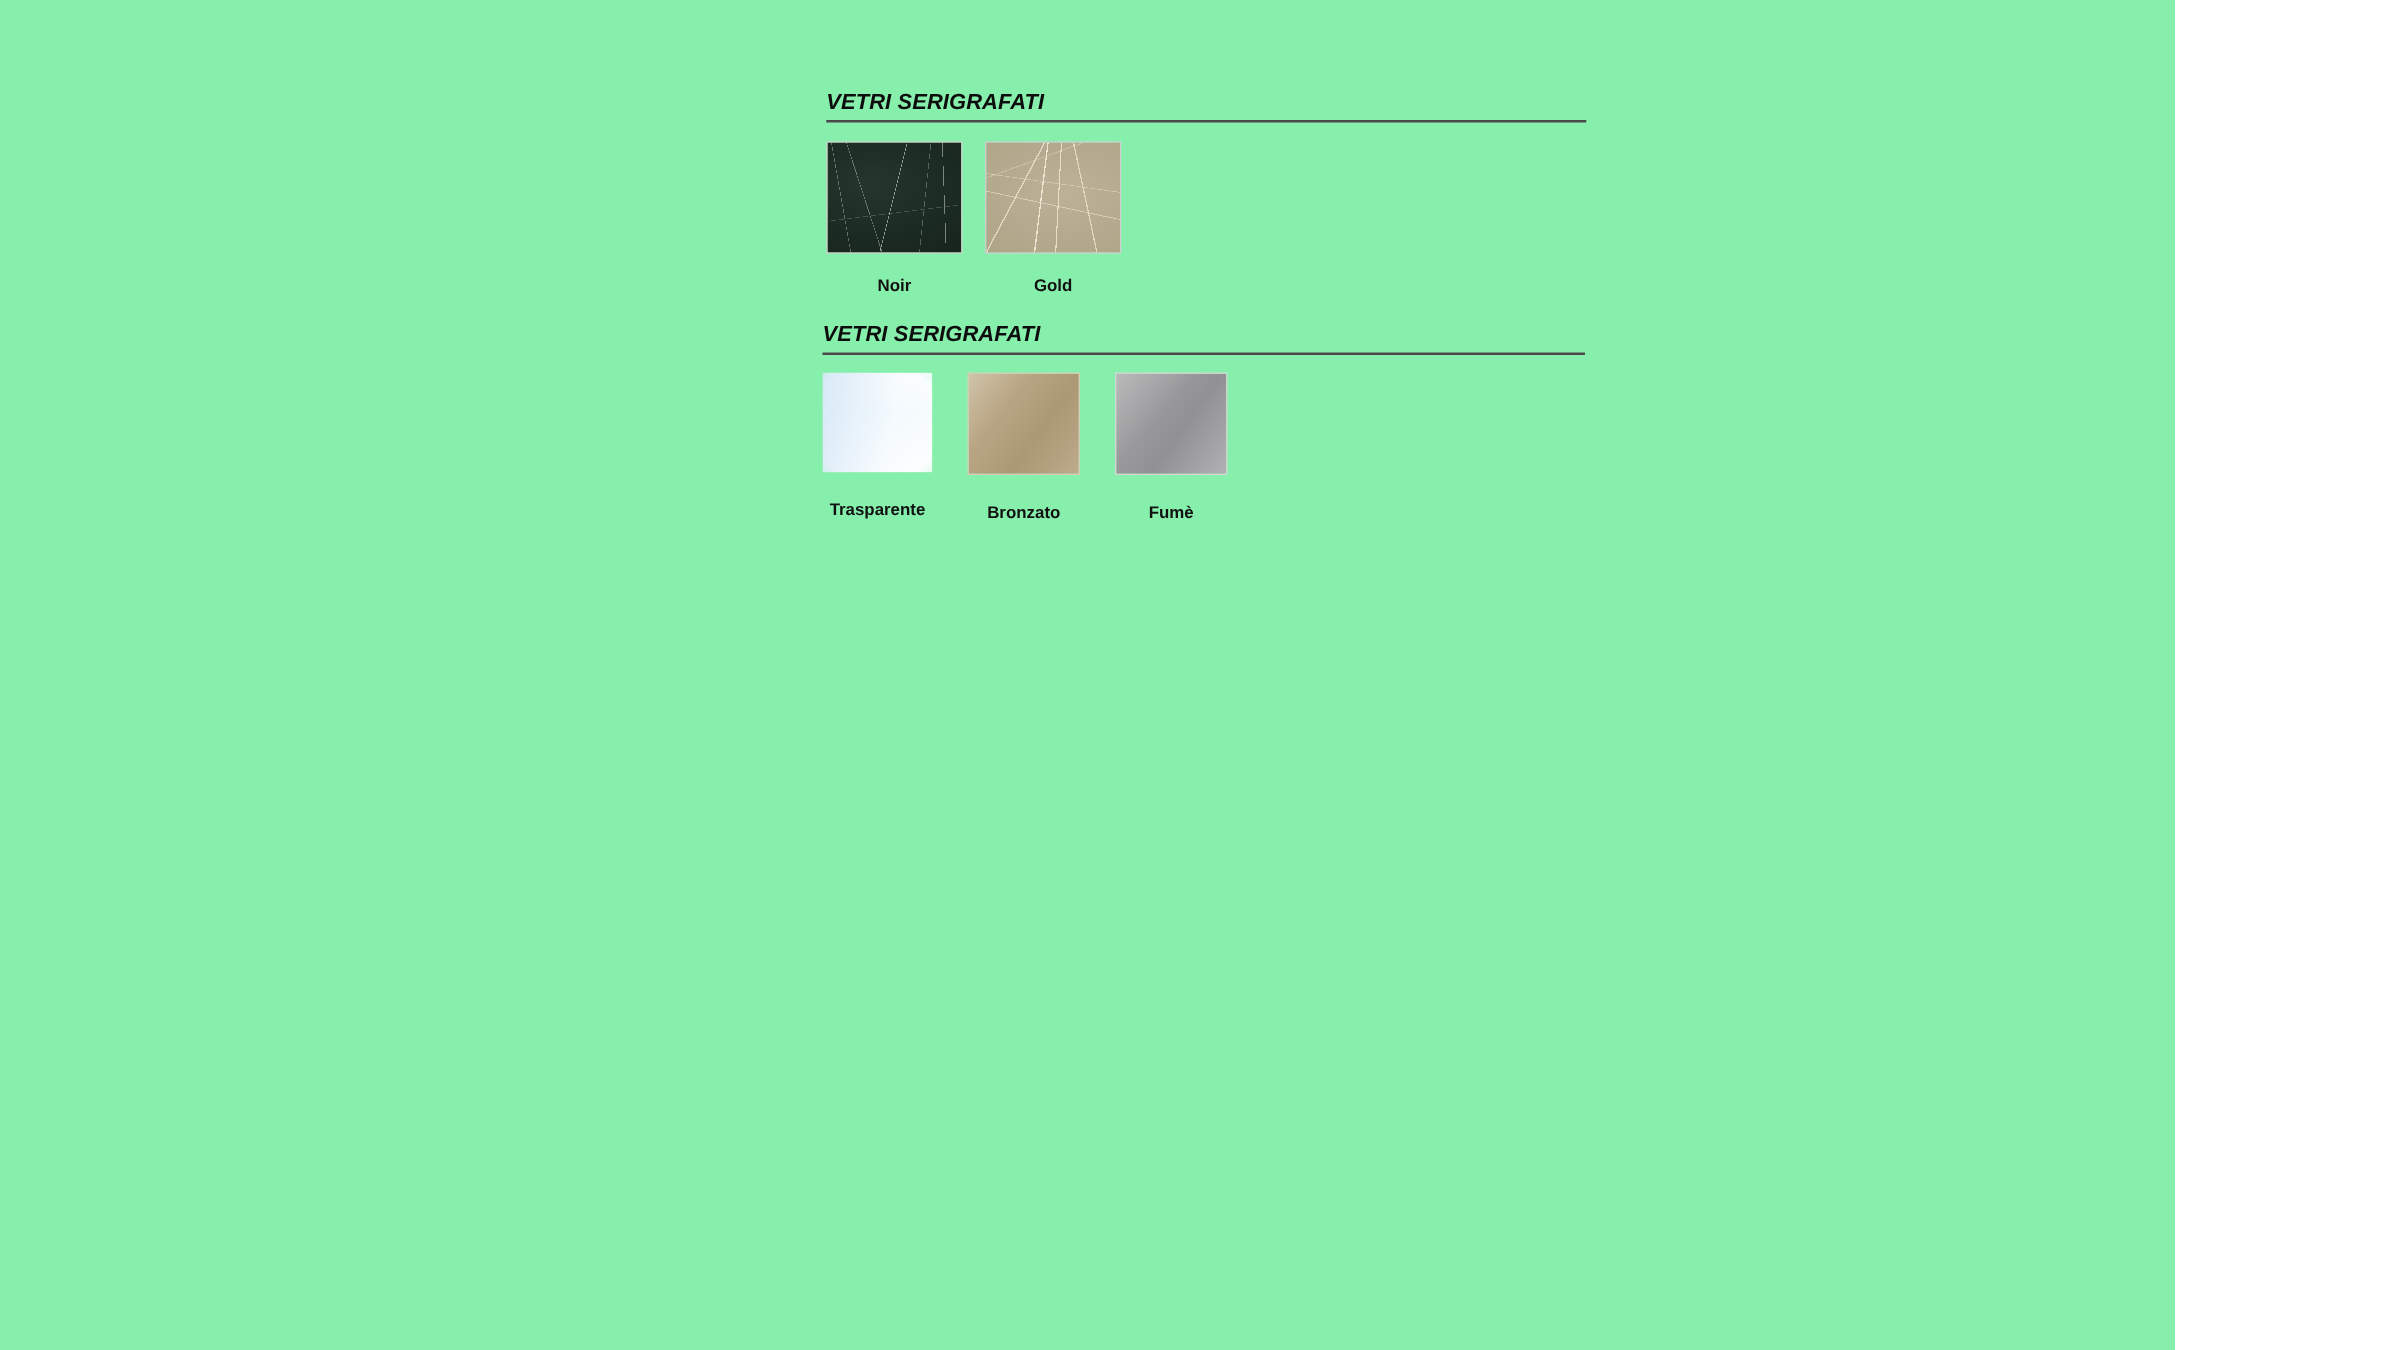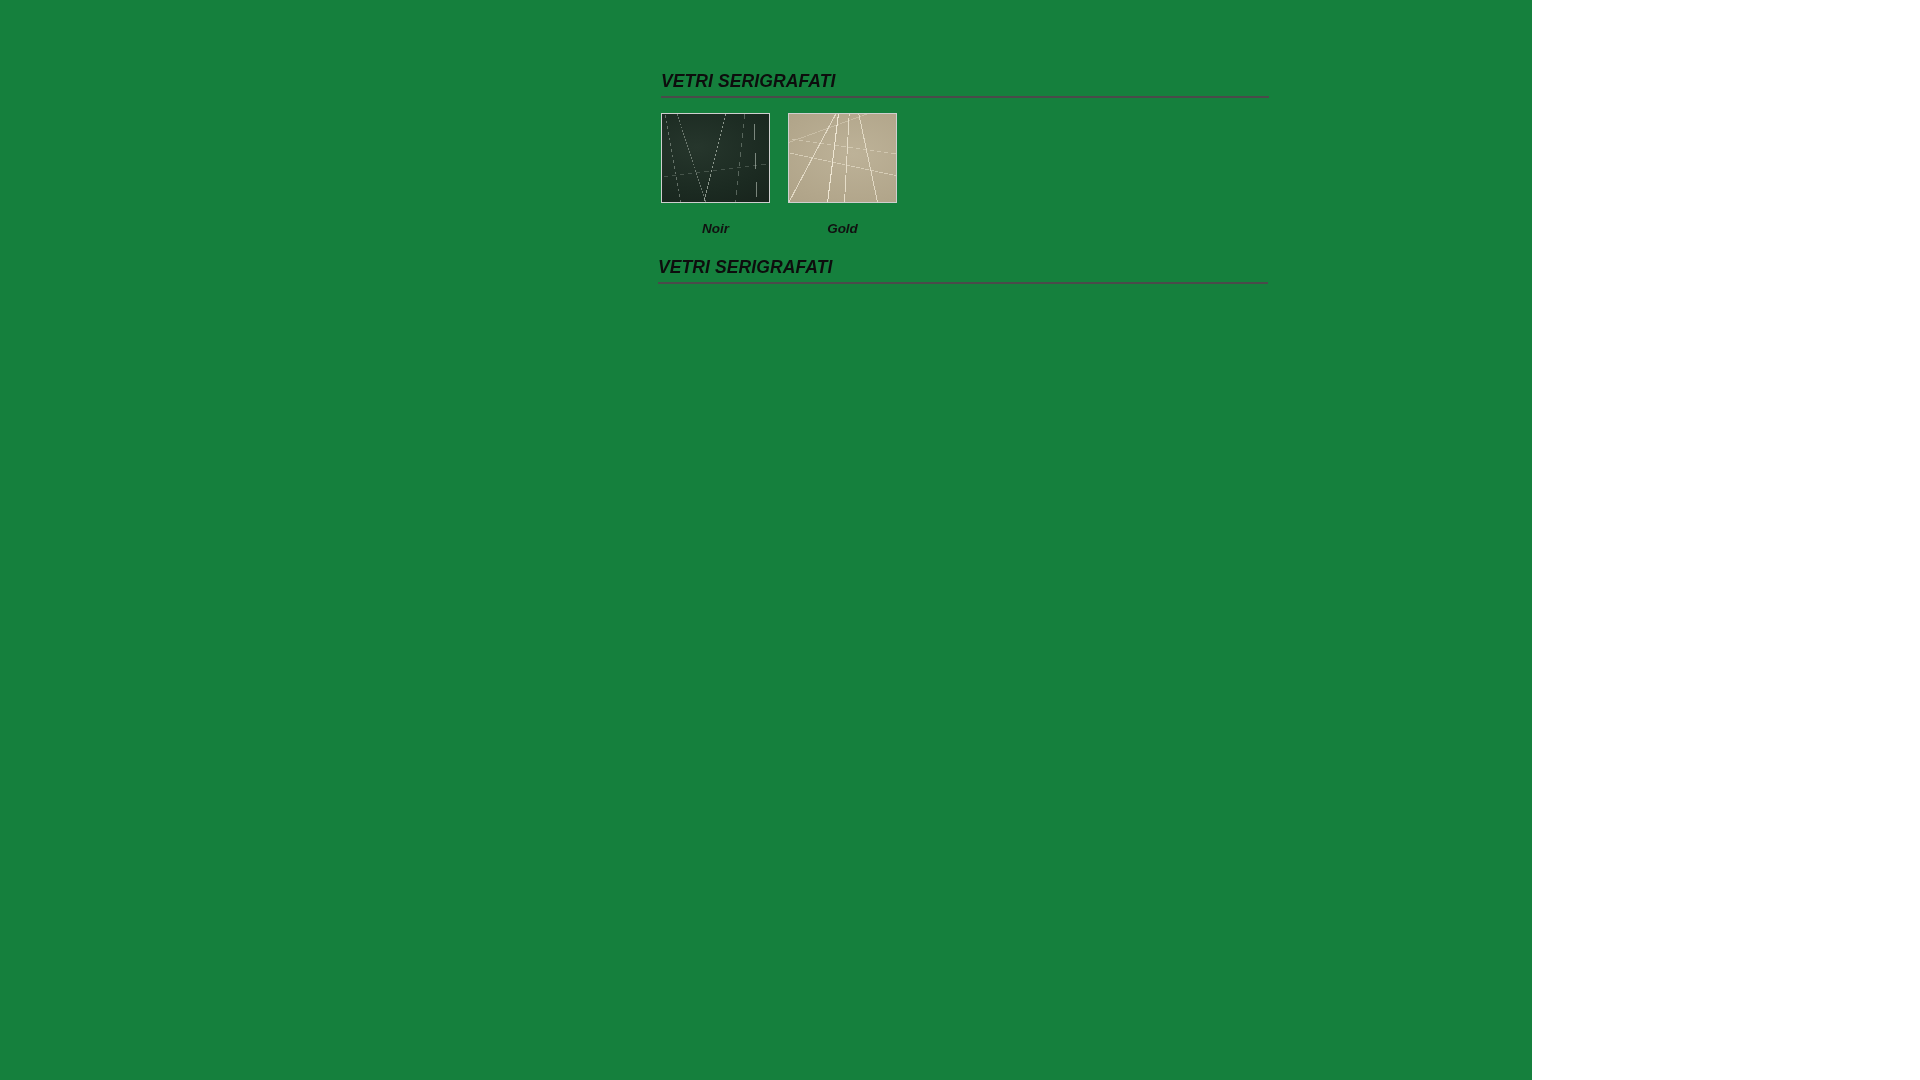--- a/index.html
+++ b/index.html
@@ -10,23 +10,23 @@
     height: 1080px;
     overflow: hidden;
   }
   body {
     font-family: "Liberation Sans", sans-serif;
     -webkit-font-smoothing: antialiased;
   }
 
   .page {
     position: relative;
-    width: 1532px;
+    width: 1740px;
     height: 1080px;
-    background: #15803d;
+    background: #86efac;
   }
 
   
   .section {
     position: absolute;
   }
   #section-0 { left: 661px; top: 72px;  width: 608px; }
   #section-1 { left: 658px; top: 258px; width: 610px; }
 
   .section-heading {
@@ -75,21 +75,21 @@
     white-space: nowrap;
     text-align: center;
   }
 
   
   #row-0 .swatch-img {
     width: 107px;
     height: 88px;
     border: 1px solid #cfcfcf;
   }
-  #row-0 .swatch-cell { margin-right: 18px; font-style: italic; }
+  #row-0 .swatch-cell { margin-right: 18px; }
   #row-0 .swatch-cell:last-child { margin-right: 0; }
   #row-0 .swatch-label { margin-top: 18px; }
 
   
   .mat-noir {
     background:
       linear-gradient(104deg, transparent 0 49.2%, rgba(205,214,203,.62) 49.2% 49.7%, transparent 49.7% 100%),
       linear-gradient(72deg,  transparent 0 32%,   rgba(190,200,190,.48) 32% 32.45%, transparent 32.45% 100%),
       linear-gradient(96deg,  transparent 0 71%,   rgba(176,188,178,.40) 71% 71.4%,  transparent 71.4% 100%),
       linear-gradient(80deg,  transparent 0 15%,   rgba(198,208,198,.42) 15% 15.4%,  transparent 15.4% 100%),
@@ -195,14 +195,32 @@
     </div>
 
 
   </div>
 
   <div class="section" id="section-1">
     <div class="section-heading">VETRI SERIGRAFATI</div>
     <div class="heading-rule"></div>
   </div>
 
+  <div class="swatch-row" id="row-1">
+
+    <div class="swatch-cell">
+      <div class="swatch-img glass-trasparente"></div>
+      <div class="swatch-label">Trasparente</div>
+    </div>
+
+    <div class="swatch-cell">
+      <div class="swatch-img glass-bronzato"></div>
+      <div class="swatch-label">Bronzato</div>
+    </div>
+
+    <div class="swatch-cell">
+      <div class="swatch-img glass-fume"></div>
+      <div class="swatch-label">Fumè</div>
+    </div>
+
+  </div>
 
 </div>
 
 </body></html>

